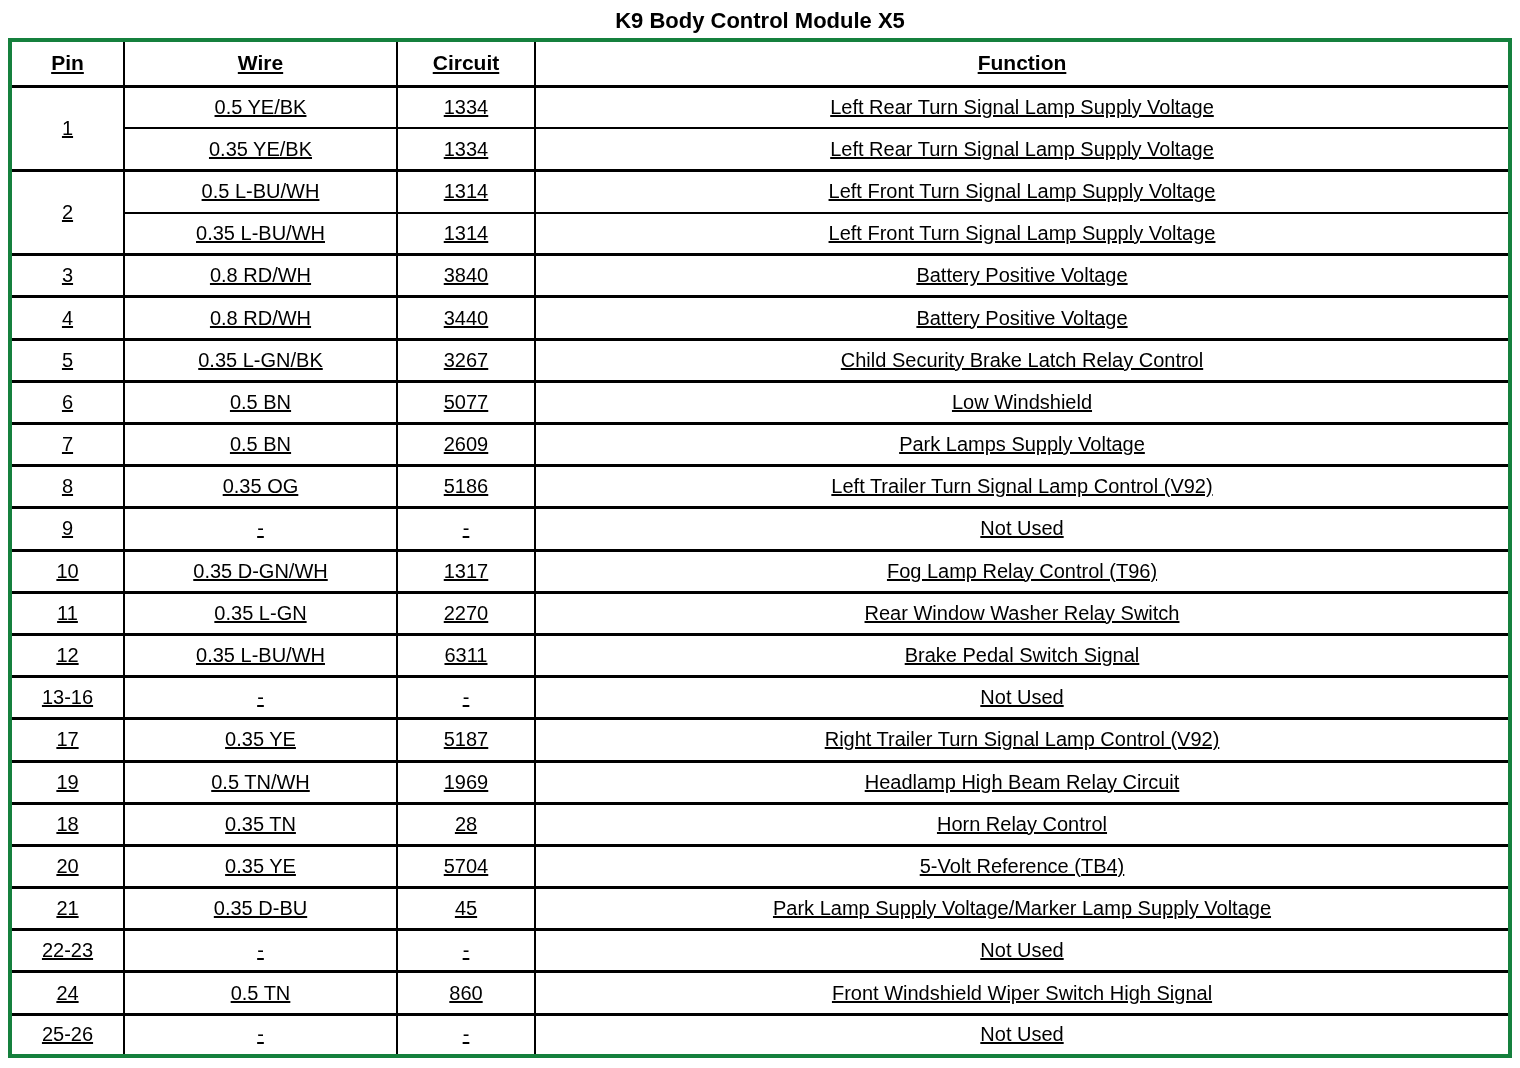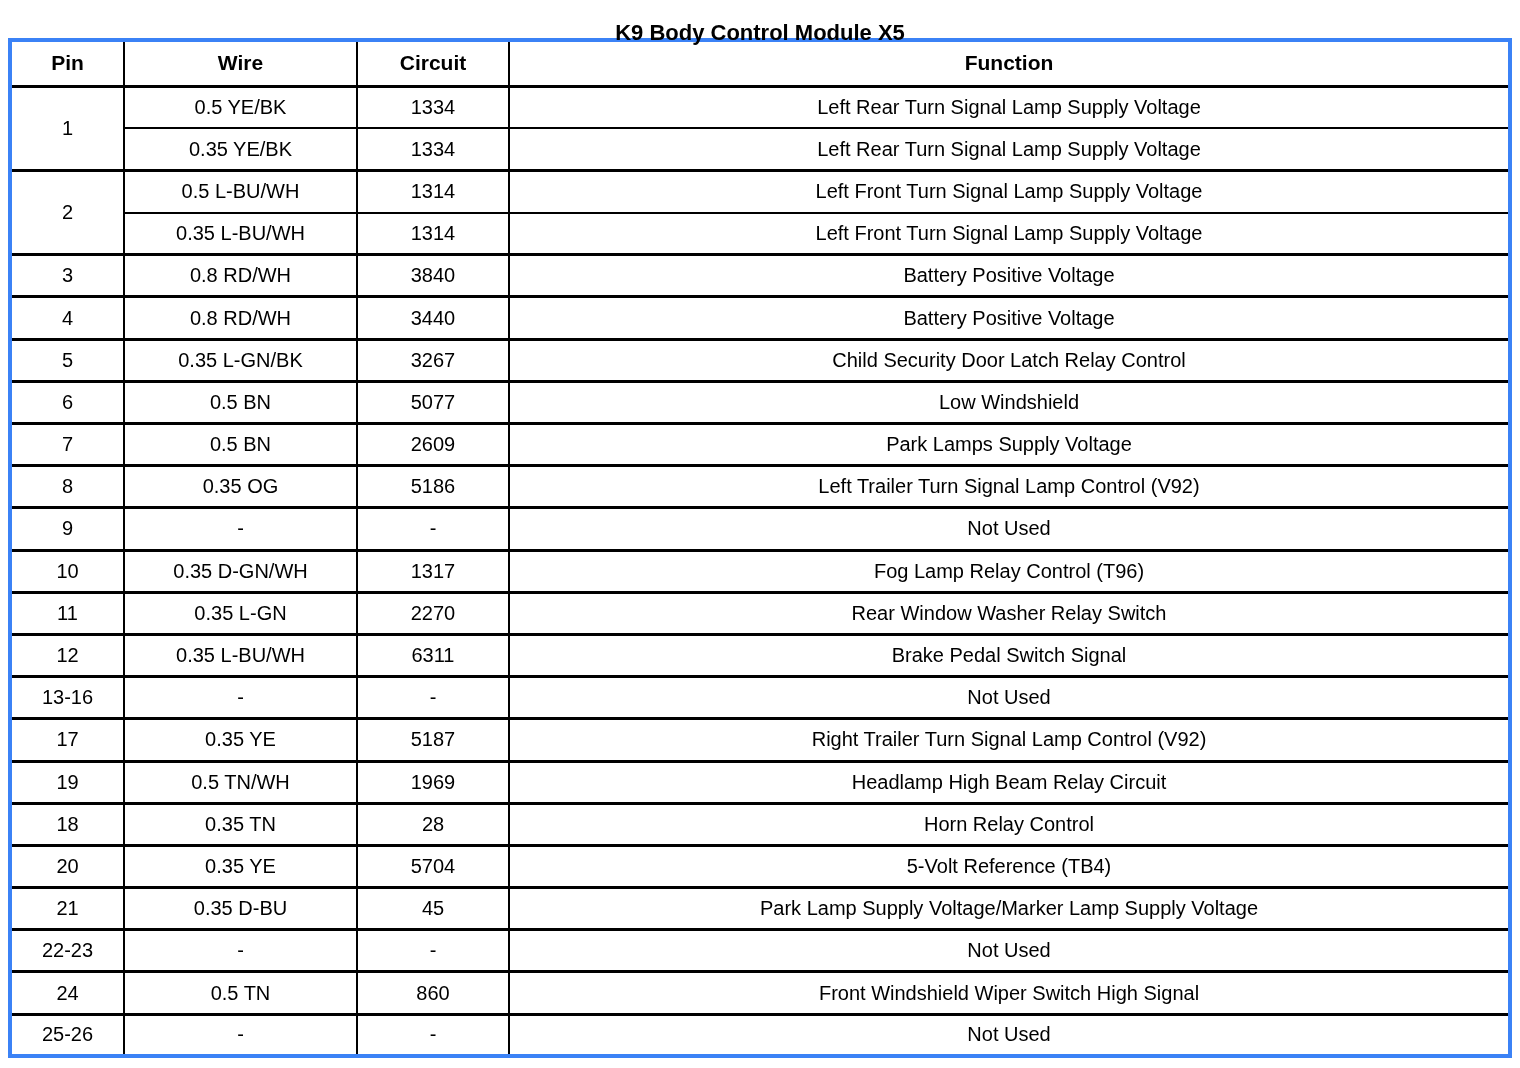--- a/index.html
+++ b/index.html
@@ -12,52 +12,53 @@
     height: 1068px;
     font-family: "Liberation Sans", sans-serif;
     color: #000000;
     overflow: hidden;
   }
   .page-title {
     text-align: center;
     font-weight: bold;
     font-size: 22px;
     line-height: 26px;
-    padding-top: 20px;
+    padding-top: 8px;
     height: 38px;
     box-sizing: border-box;
   }
   table.pinout {
     border-collapse: collapse;
     table-layout: fixed;
     margin-left: 8px;
     width: 1504px;
-    border: 4px solid #3b82f6;
+    border: 4px solid #15803d;
+    text-decoration: underline;
   }
   .pinout th, .pinout td {
     border: 2px solid #000000;
     box-sizing: border-box;
     overflow: hidden;
     white-space: nowrap;
     padding: 0;
     vertical-align: middle;
     background: #ffffff;
   }
   .pinout thead tr { height: 46px; }
   .pinout tbody tr { height: 42.2px; }
   .pinout th {
     font-size: 21px;
     font-weight: bold;
     text-align: center;
     border-bottom-width: 3px;
   }
   .pinout td { font-size: 20px; }
   .col-pin      { width: 114px; text-align: center; }
-  .col-wire     { width: 233px; text-align: center; }
-  .col-circuit  { width: 152px; text-align: center; }
+  .col-wire     { width: 273px; text-align: center; }
+  .col-circuit  { width: 138px; text-align: center; }
   .col-function { text-align: center; padding-left: 7px; }
   .pinout tbody tr.group-start td { border-top-width: 3px; }
 </style>
 </head>
 <body>
 
 <div class="page-title">K9 Body Control Module X5</div>
 
 <table class="pinout">
   <thead>
@@ -100,21 +101,21 @@
       <tr class="group-start">
         <td class="col-pin" rowspan="1">4</td>
         <td class="col-wire">0.8 RD/WH</td>
         <td class="col-circuit">3440</td>
         <td class="col-function">Battery Positive Voltage</td>
       </tr>
       <tr class="group-start">
         <td class="col-pin" rowspan="1">5</td>
         <td class="col-wire">0.35 L-GN/BK</td>
         <td class="col-circuit">3267</td>
-        <td class="col-function">Child Security Door Latch Relay Control</td>
+        <td class="col-function">Child Security Brake Latch Relay Control</td>
       </tr>
       <tr class="group-start">
         <td class="col-pin" rowspan="1">6</td>
         <td class="col-wire">0.5 BN</td>
         <td class="col-circuit">5077</td>
         <td class="col-function">Low Windshield</td>
       </tr>
       <tr class="group-start">
         <td class="col-pin" rowspan="1">7</td>
         <td class="col-wire">0.5 BN</td>

